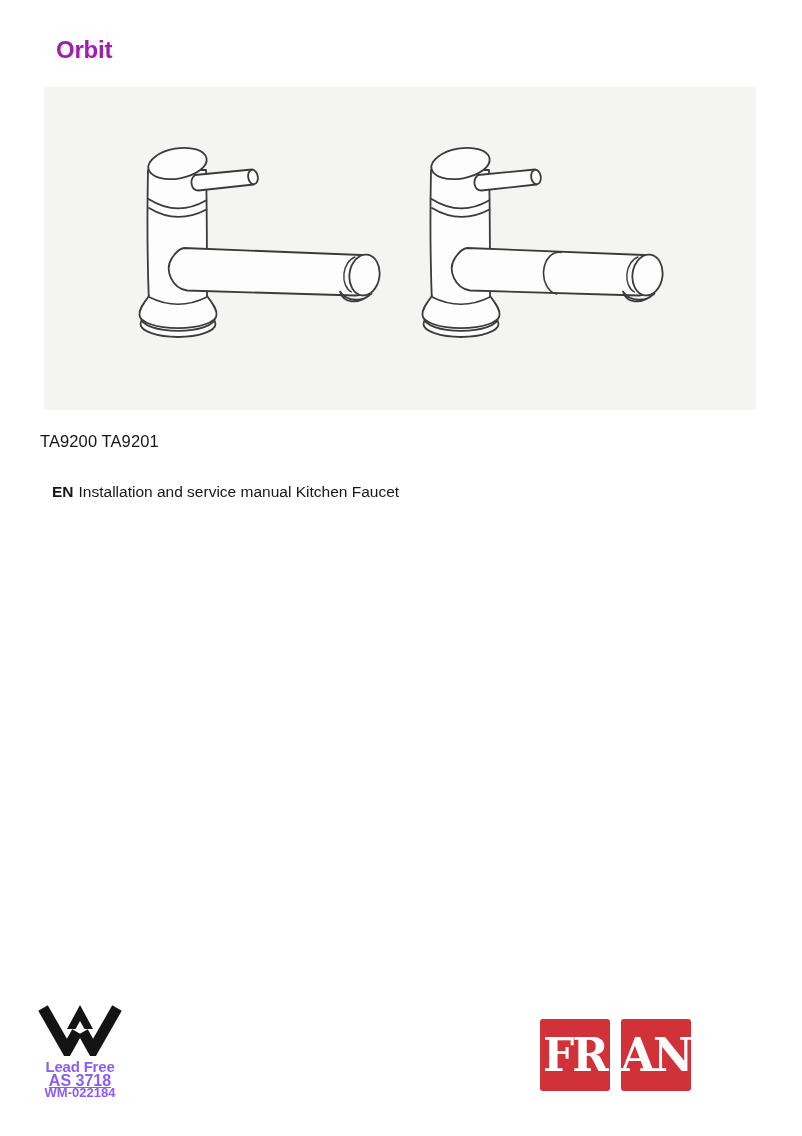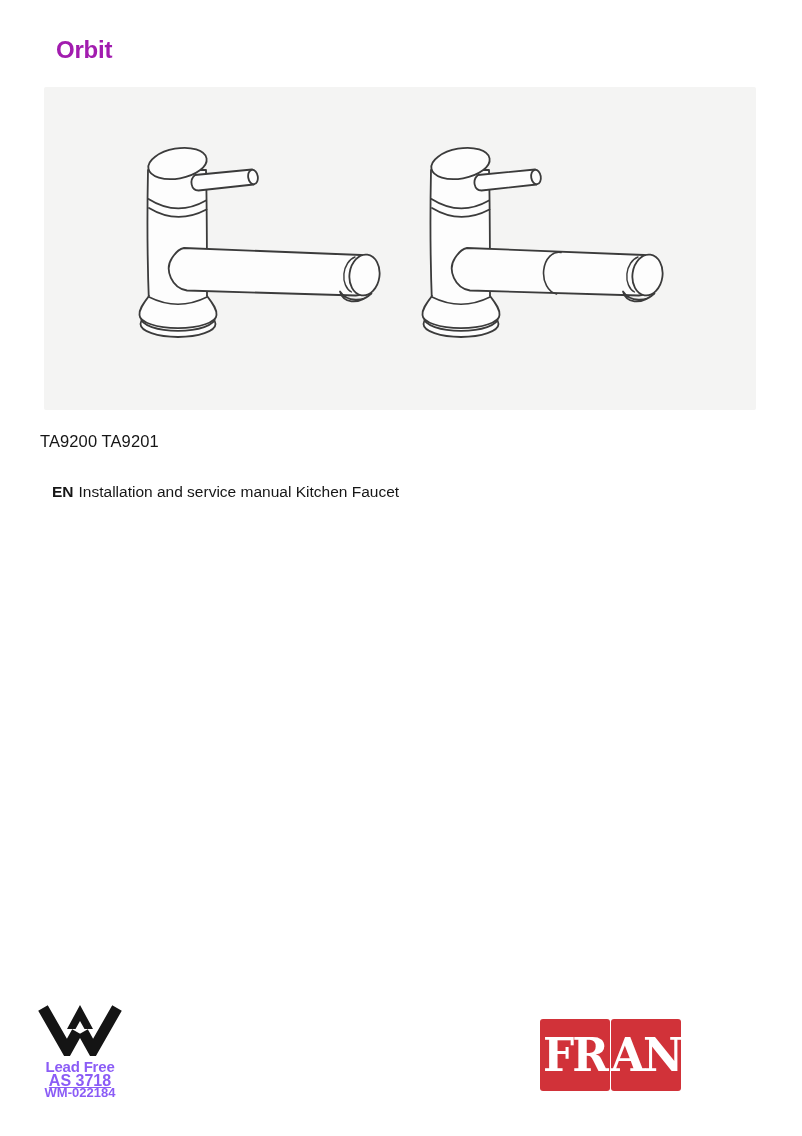--- a/index.html
+++ b/index.html
@@ -39,21 +39,21 @@
     position:absolute;left:32px;top:1004px;width:96px;
     text-align:center;color:#8b5cf6;
   }
   .watermark-block svg{display:block;margin:0 auto;}
   .wm-lead{font-size:15px;font-weight:700;line-height:17px;margin-top:2px;letter-spacing:-0.2px;}
   .wm-std{font-size:16px;font-weight:700;line-height:11px;text-decoration:underline;}
   .wm-lic{font-size:13px;font-weight:700;line-height:13px;}
   
   .franke-logo{
     position:absolute;left:540px;top:1019px;
-    display:flex;gap:1px;
+    display:flex;gap:11px;
   }
   .franke-box{
     width:70px;height:72px;border-radius:3px;
     background:#d13239;
     display:flex;align-items:center;justify-content:center;
   }
   .franke-box span{
     font-family:"DejaVu Serif","Liberation Serif",serif;
     font-weight:700;font-size:44px;line-height:1;
     color:#ffffff;letter-spacing:-2px;

